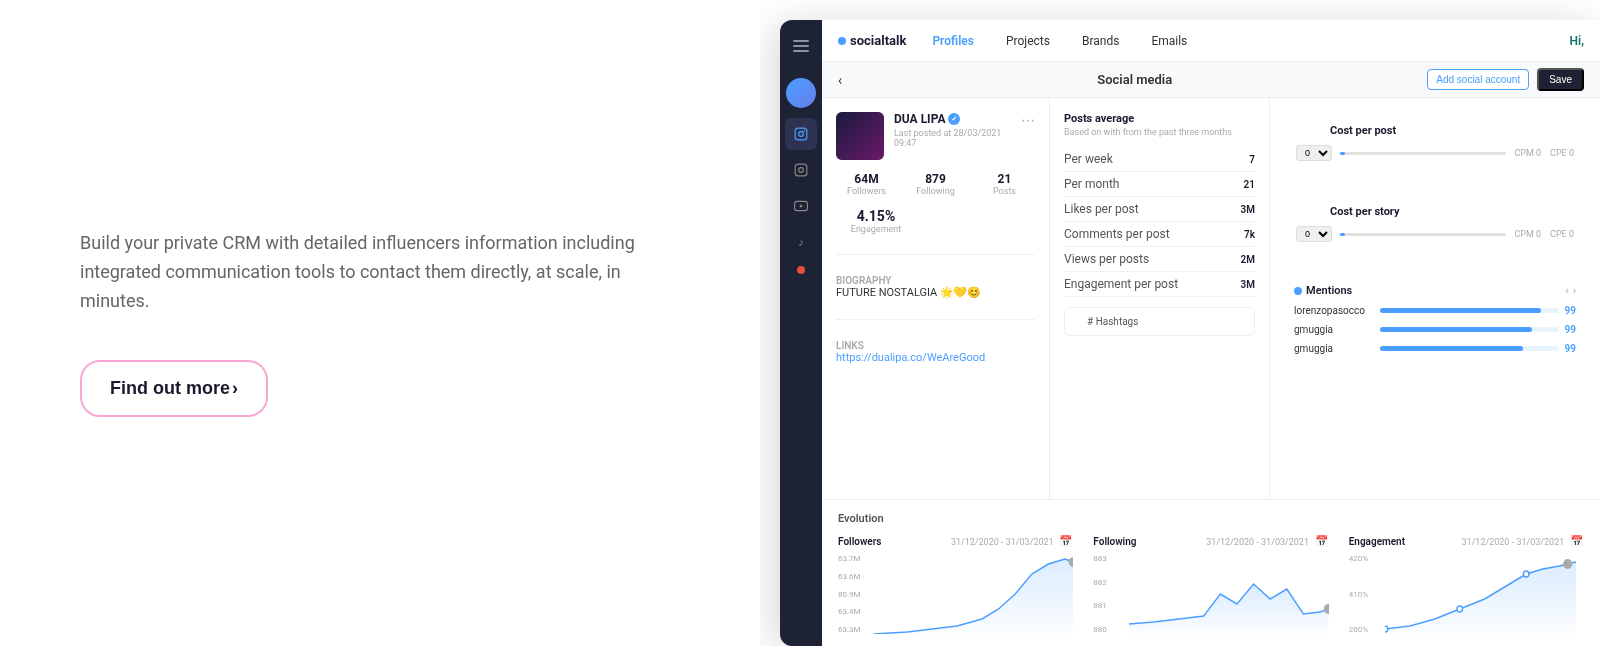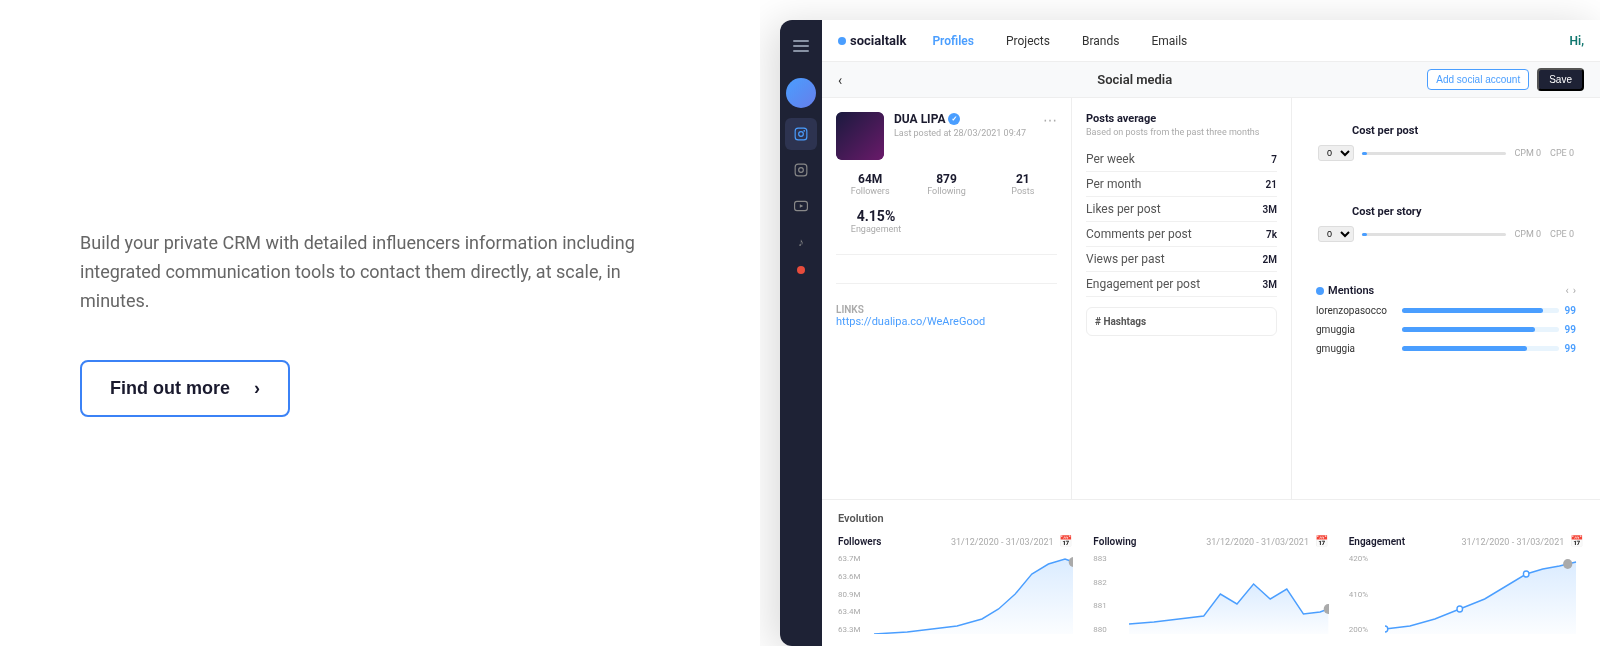--- a/index.html
+++ b/index.html
@@ -33,23 +33,23 @@
     .hero-description {
       font-size: 18px;
       color: #666;
       line-height: 1.6;
       max-width: 580px;
       margin-bottom: 44px;
     }
     .find-out-btn {
       display: inline-flex;
       align-items: center;
-      gap: 24px;
-      border: 2px solid #3b82f6;
-      border-radius: 8px;
+      gap: 2px;
+      border: 2px solid #f9a8d4;
+      border-radius: 20px;
       padding: 16px 28px;
       font-size: 18px;
       font-weight: 700;
       color: #1a1a2e;
       cursor: pointer;
       width: fit-content;
       background: transparent;
     }
 
     
@@ -185,21 +185,21 @@
       background: #1e2235;
       color: #fff;
       font-size: 10px;
       padding: 4px 10px;
       border-radius: 4px;
       cursor: pointer;
     }
 
     
     .profile-section {
-      width: 250px;
+      width: 228px;
       background: #fff;
       border-right: 1px solid #eee;
       padding: 14px;
       display: flex;
       flex-direction: column;
       gap: 12px;
       overflow-y: auto;
     }
     .profile-card-top {
       display: flex;
@@ -278,21 +278,21 @@
       border-bottom: 1px solid #f0f0f0;
     }
     .stat-row-label { font-size: 12px; color: #555; }
     .stat-row-value { font-size: 10px; font-weight: 600; color: #1a1a2e; }
     .hashtag-section {
       margin-top: 10px;
       border: 1px solid #eee;
       border-radius: 6px;
       padding: 8px;
     }
-    .hashtag-title { font-size: 10px; font-weight: 700; color: #555; }
+    .hashtag-title { font-size: 10px; font-weight: 400; color: #555; margin-left: 14px; }
 
     
     .right-panels {
       flex: 1;
       padding: 14px;
       display: flex;
       flex-direction: column;
       gap: 12px;
       overflow-y: auto;
     }
@@ -518,52 +518,56 @@
             </div>
           </div>
 
           <div class="engagement-box">
             <div class="engagement-value">4.15%</div>
             <div class="engagement-label">Engagement</div>
           </div>
 
           <hr class="divider-line">
 
+          <div>
+            <div class="section-label">Biography</div>
+            <div class="bio-text">FUTURE NOSTALGIA 🌟💛😊</div>
+          </div>
 
           <hr class="divider-line">
 
           <div>
             <div class="section-label">Links</div>
             <div class="link-text" style="cursor:pointer">https://dualipa.co/WeAreGood</div>
           </div>
         </div>
 
         <div class="stats-section">
           <div class="stats-title">Posts average</div>
-          <div class="stats-subtitle">Based on posts from the past three months</div>
+          <div class="stats-subtitle">Based on with from the past three months</div>
 
           <div id="stats-rows">
               <div class="stat-row">
     <span class="stat-row-label">Per week</span>
     <span class="stat-row-value">7</span>
   </div>
               <div class="stat-row">
     <span class="stat-row-label">Per month</span>
     <span class="stat-row-value">21</span>
   </div>
               <div class="stat-row">
     <span class="stat-row-label">Likes per post</span>
     <span class="stat-row-value">3M</span>
   </div>
               <div class="stat-row">
     <span class="stat-row-label">Comments per post</span>
     <span class="stat-row-value">7k</span>
   </div>
               <div class="stat-row">
-    <span class="stat-row-label">Views per past</span>
+    <span class="stat-row-label">Views per posts</span>
     <span class="stat-row-value">2M</span>
   </div>
               <div class="stat-row">
     <span class="stat-row-label">Engagement per post</span>
     <span class="stat-row-value">3M</span>
   </div>
             </div>
 
           <div class="hashtag-section">
             <div class="hashtag-title"># Hashtags</div>

